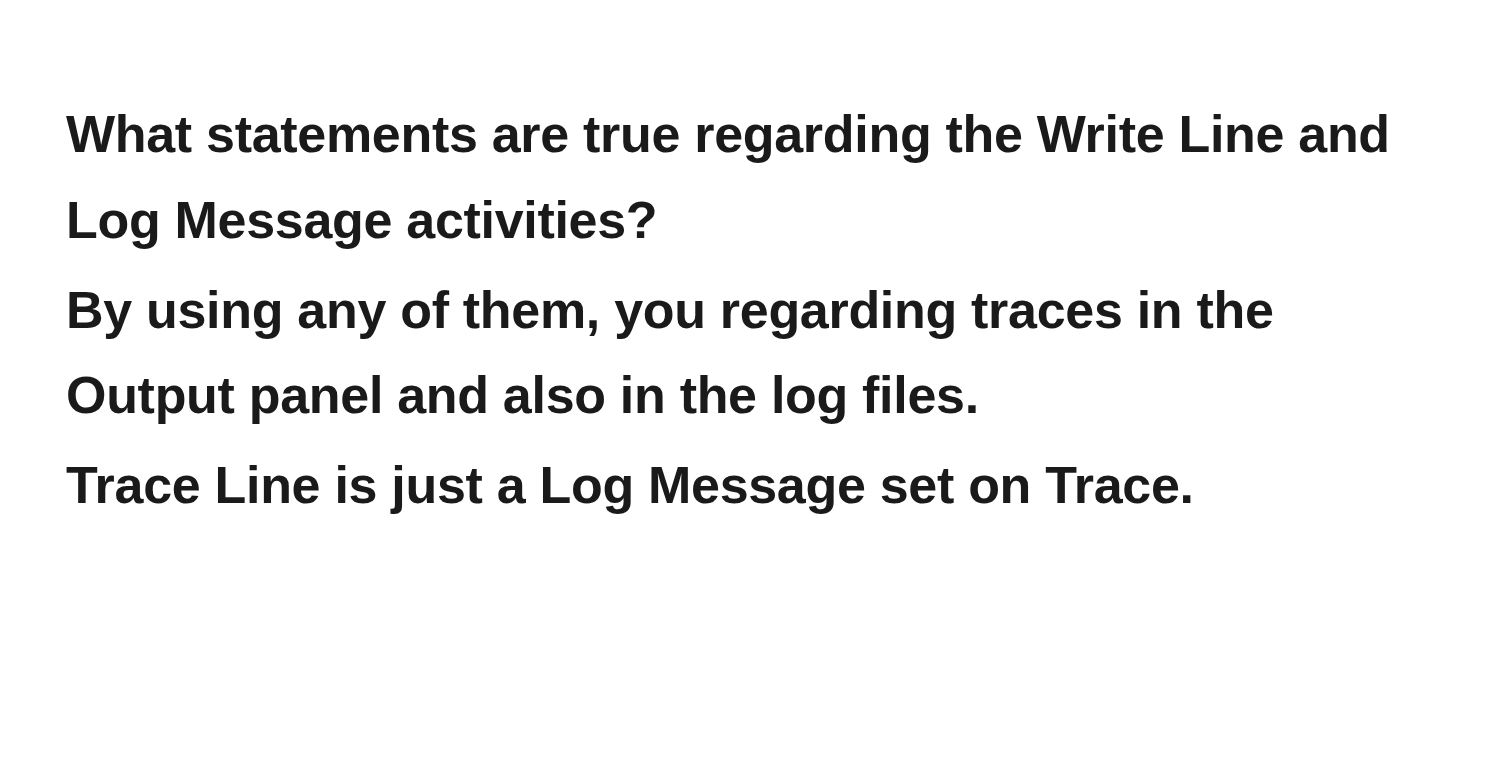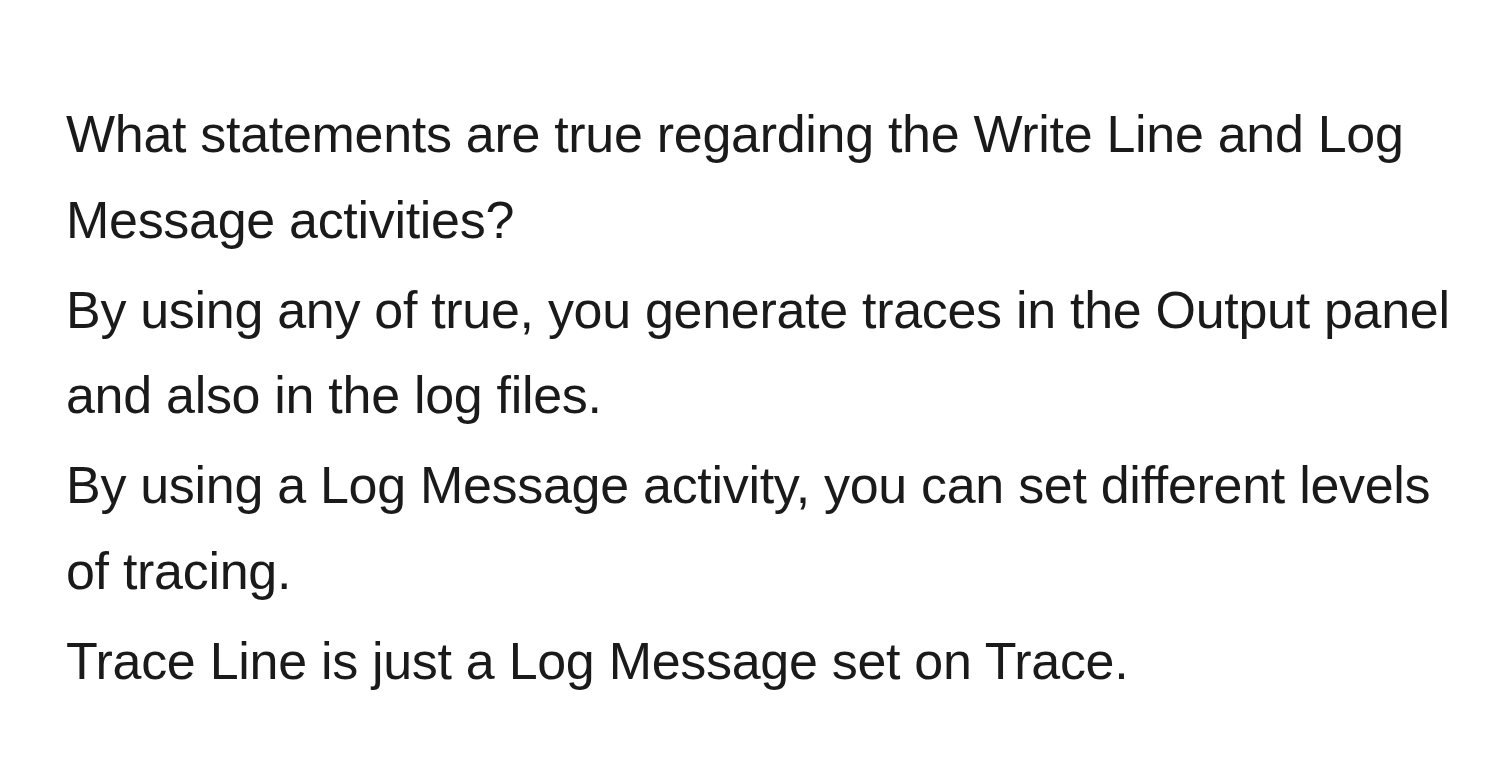--- a/index.html
+++ b/index.html
@@ -1,18 +1,19 @@
 <!DOCTYPE html>
 <html><head>
   <meta charset="utf-8">
   <style>
     * {
       margin: 4px;
       padding: 0;
       box-sizing: border-box;
+      font-weight: bold;
     }
     body {
       width: 1500px;
       height: 776px;
       background: #ffffff;
       font-family: -apple-system, BlinkMacSystemFont, "Segoe UI", Helvetica, Arial, sans-serif;
       padding: 80px 50px 50px 50px;
       overflow: hidden;
     }
     .content {
@@ -23,16 +24,15 @@
     }
     .paragraph {
       display: block;
     }
   </style>
 </head>
 <body>
 
 <div class="content">
   <span class="paragraph">What statements are true regarding the Write Line and Log Message activities?</span>
-  <span class="paragraph">By using any of true, you generate traces in the Output panel and also in the log files.</span>
-  <span class="paragraph">By using a Log Message activity, you can set different levels of tracing.</span>
+  <span class="paragraph">By using any of them, you regarding traces in the Output panel and also in the log files.</span>
   <span class="paragraph">Trace Line is just a Log Message set on Trace.</span>
 </div>
 
 </body></html>

